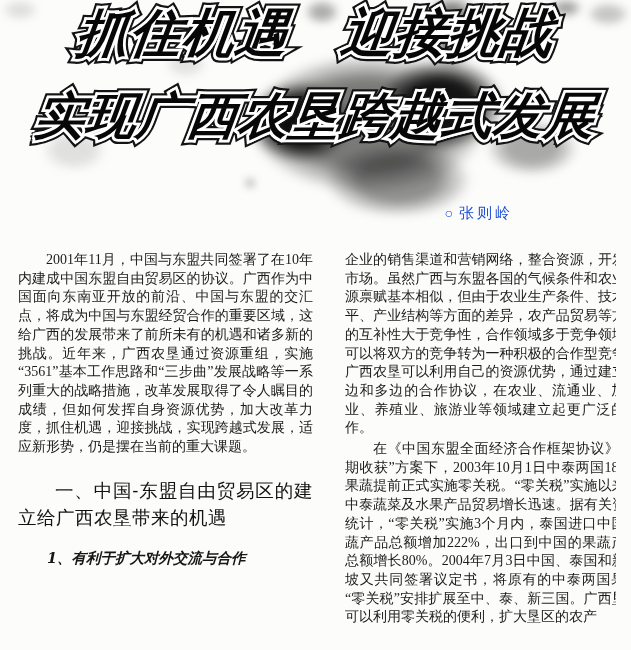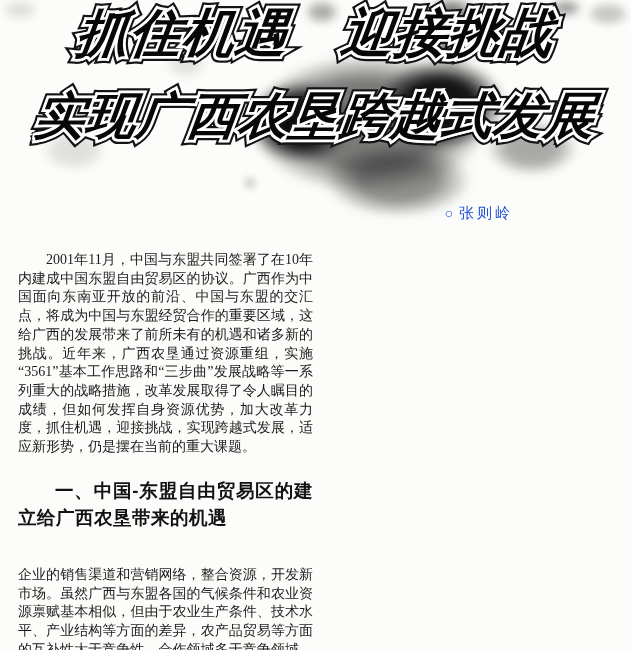--- a/index.html
+++ b/index.html
@@ -52,32 +52,32 @@
   .byline{
     position:absolute;top:204px;right:118px;z-index:3;
     font-size:15px;letter-spacing:3px;color:#1d4ed8;
     font-family:"Liberation Serif","DejaVu Serif",serif;
   }
   .byline .marker{letter-spacing:6px;font-size:14px;}
 
   
   .columns{
     position:absolute;top:251px;left:18px;right:15px;bottom:0;
-    display:flex;gap:20px;overflow:hidden;z-index:2;flex-direction:column;
+    display:flex;gap:32px;overflow:hidden;z-index:2;
   }
   .col{width:295px;flex:0 0 295px;overflow:hidden;}
   .col p{
     margin:0;font-size:14px;line-height:18.7px;
     text-align:justify;color:#1b1b1b;
   }
   .col p.indent{text-indent:2em;}
   .sec-heading{
     margin:20px 0 0 0;
     font-family:"Liberation Sans","DejaVu Sans",sans-serif;
-    font-weight:bold;font-size:18.5px;line-height:27px;
+    font-weight:normal;font-size:18.5px;line-height:27px;
     letter-spacing:.5px;color:#121212;text-indent:2em;text-align:justify;
   }
   .sub-heading{
     margin:18px 0 4px 0;
     font-weight:bold;font-style:italic;
     font-size:14.5px;line-height:18.7px;
     color:#161616;text-indent:2em;
     font-family:"DejaVu Serif","Liberation Serif",serif;
   }
   .sub-heading.tight{margin-top:8px;}
@@ -108,20 +108,21 @@
     <div class="byline">
       <span class="marker">○</span><span>张则岭</span>
     </div>
   </div>
 
   <div class="columns">
 
     <div class="col">
       <p class="indent">2001年11月，中国与东盟共同签署了在10年内建成中国东盟自由贸易区的协议。广西作为中国面向东南亚开放的前沿、中国与东盟的交汇点，将成为中国与东盟经贸合作的重要区域，这给广西的发展带来了前所未有的机遇和诸多新的挑战。近年来，广西农垦通过资源重组，实施“3561”基本工作思路和“三步曲”发展战略等一系列重大的战略措施，改革发展取得了令人瞩目的成绩，但如何发挥自身资源优势，加大改革力度，抓住机遇，迎接挑战，实现跨越式发展，适应新形势，仍是摆在当前的重大课题。</p>
       <h2 class="sec-heading">一、中国-东盟自由贸易区的建立给广西农垦带来的机遇</h2>
+      <h3 class="sub-heading">1、有利于扩大对外交流与合作</h3>
     </div>
 
     <div class="col">
       <p>企业的销售渠道和营销网络，整合资源，开发新市场。虽然广西与东盟各国的气候条件和农业资源禀赋基本相似，但由于农业生产条件、技术水平、产业结构等方面的差异，农产品贸易等方面的互补性大于竞争性，合作领域多于竞争领域，可以将双方的竞争转为一种积极的合作型竞争。广西农垦可以利用自己的资源优势，通过建立双边和多边的合作协议，在农业、流通业、加工业、养殖业、旅游业等领域建立起更广泛的合作。</p>
       <p class="indent after-sub">在《中国东盟全面经济合作框架协议》“早期收获”方案下，2003年10月1日中泰两国188种果蔬提前正式实施零关税。“零关税”实施以来，中泰蔬菜及水果产品贸易增长迅速。据有关资料统计，“零关税”实施3个月内，泰国进口中国果蔬产品总额增加222%，出口到中国的果蔬产品总额增长80%。2004年7月3日中国、泰国和新加坡又共同签署议定书，将原有的中泰两国果蔬“零关税”安排扩展至中、泰、新三国。广西垦区可以利用零关税的便利，扩大垦区的农产</p>
     </div>
 
   </div>
 </div>
 

